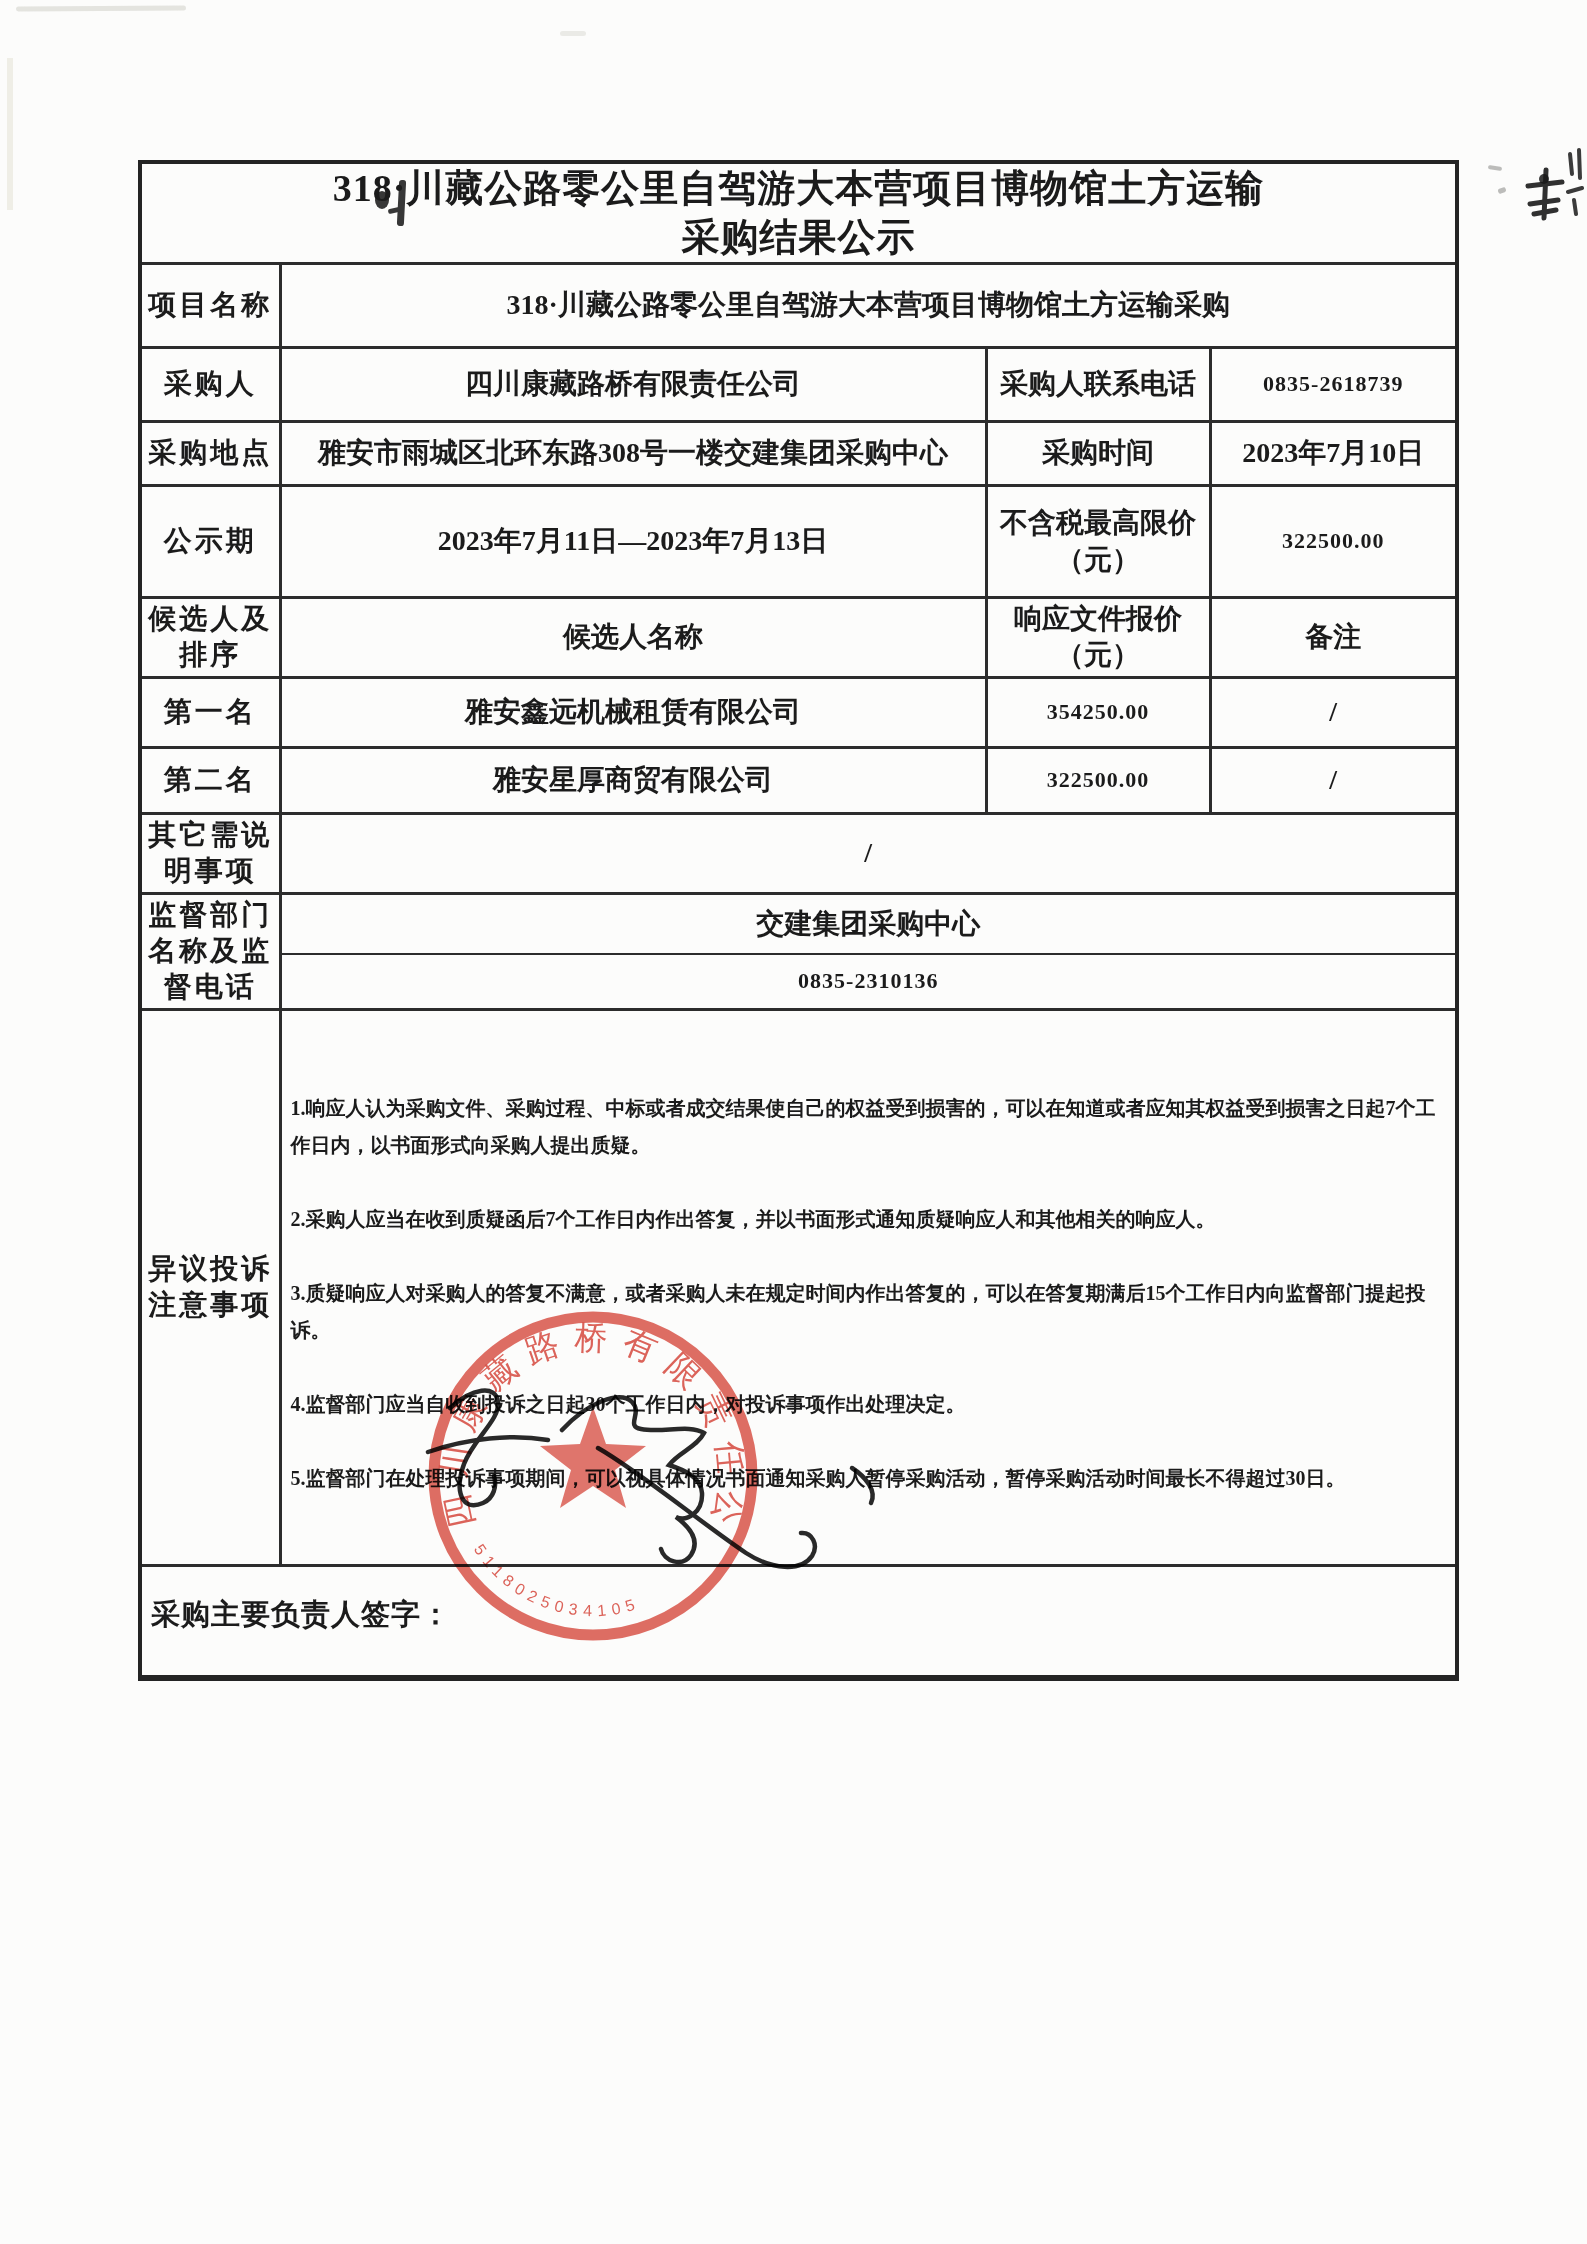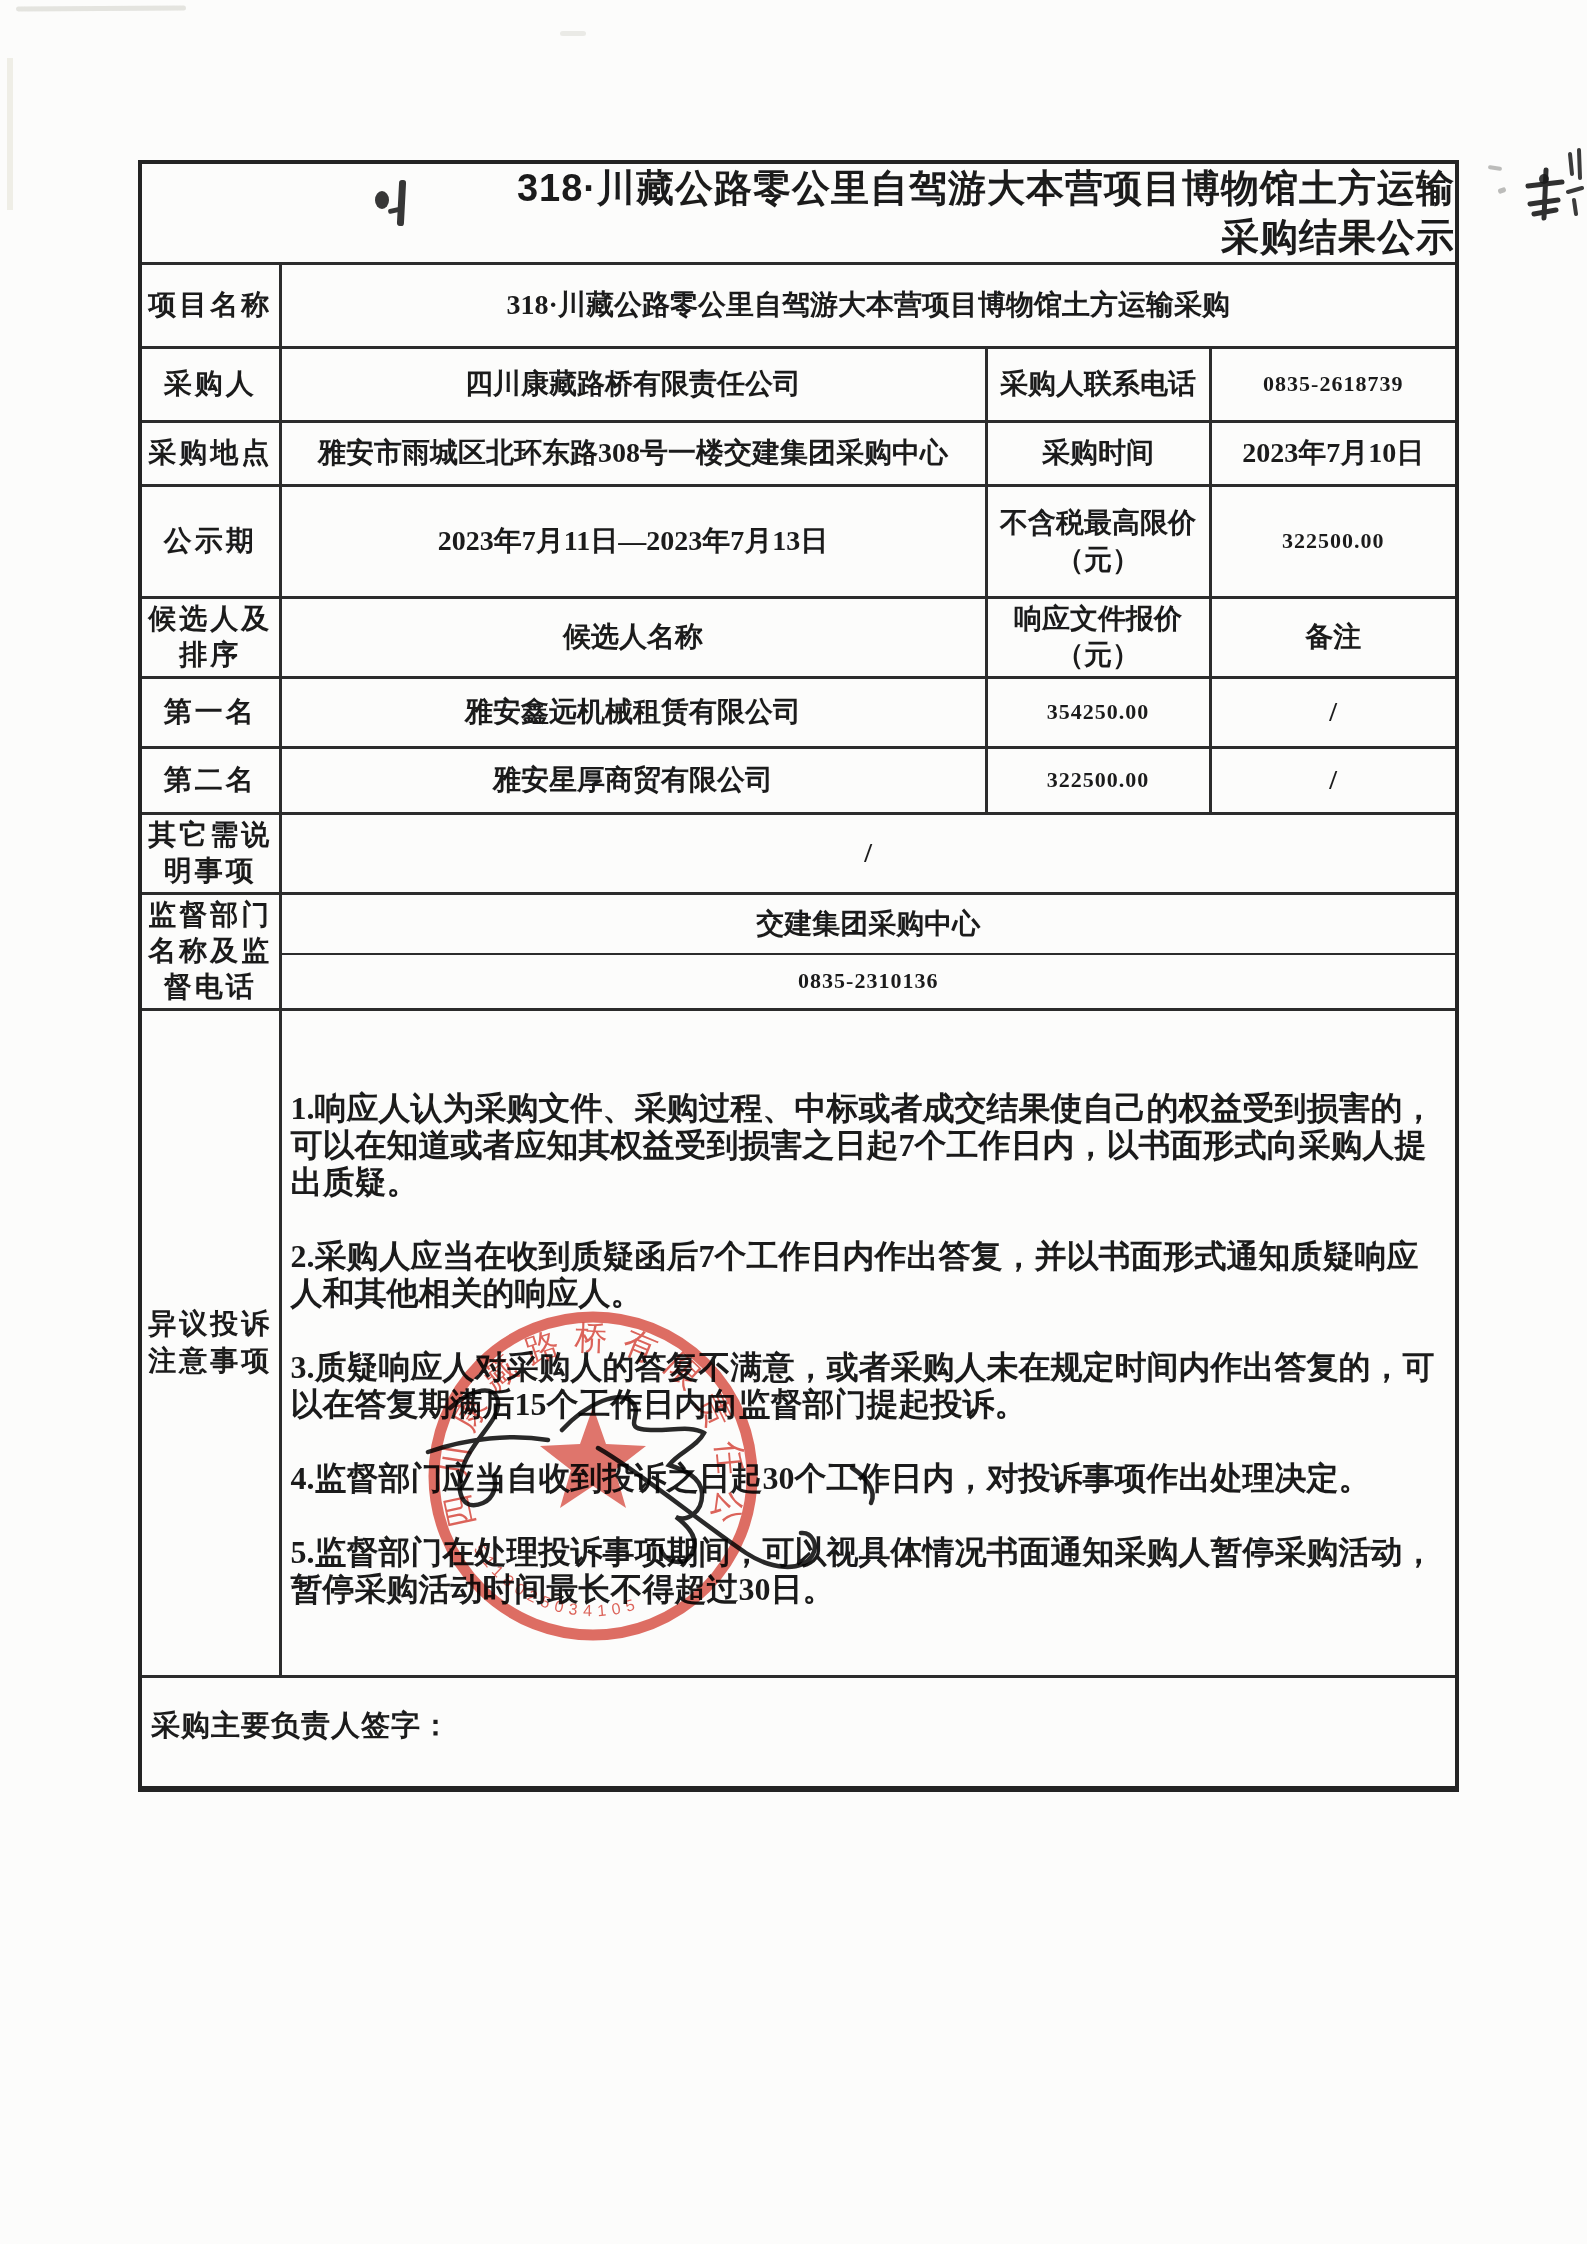--- a/index.html
+++ b/index.html
@@ -5,24 +5,24 @@
   html,body{margin:0;padding:0;background:#ffffff;}
   :root{--stamp:#d8453a;--ink:#1b1b1b;--line:#2c2c2c;}
   .page{position:relative;width:1587px;height:2244px;background:#fcfcfb;overflow:hidden;
         font-family:"Liberation Serif","DejaVu Serif",serif;color:var(--ink);}
   table.doc{position:absolute;left:138px;top:160px;width:1317px;
             border-collapse:collapse;table-layout:fixed;
             border:4px solid #242424;}
   td{border:3px solid var(--line);text-align:center;vertical-align:middle;
      white-space:pre-line;font-size:28px;line-height:1.3;padding:2px 6px;overflow:hidden;font-weight:bold;}
   td.lab{letter-spacing:3px;}
-  td.title-cell{font-family:Liberation Sans, sans-serif;font-weight:700;
-                font-size:38px;line-height:49px;letter-spacing:1px;padding:0;text-align:right;}
+  td.title-cell{font-family:Liberation Serif, serif;font-weight:700;
+                font-size:38px;line-height:49px;letter-spacing:1px;padding:0;}
   td.num{font-size:22px;letter-spacing:1px;}
-  td.obj-cell{text-align:left;padding:42px 16px 30px 9px;font-size:32px;line-height:37px;}
+  td.obj-cell{text-align:left;padding:42px 16px 30px 9px;font-size:20px;line-height:37px;}
   td.obj-cell p{margin:0;}
   td.sig-cell{text-align:left;font-size:29px;padding:29px 6px 0 9px;vertical-align:top;letter-spacing:1px;}
   td.sub-top{border-bottom-width:2px;}
   td.sub-bot{border-top-width:2px;}
   tr.sig-row td{border-bottom:6px solid #242424;}
   .stamp{position:absolute;left:424px;top:1305px;width:340px;height:345px;
          mix-blend-mode:multiply;opacity:.92;}
   .signature{position:absolute;left:400px;top:1330px;width:560px;height:290px;
              mix-blend-mode:multiply;}
   .artifact{position:absolute;}

